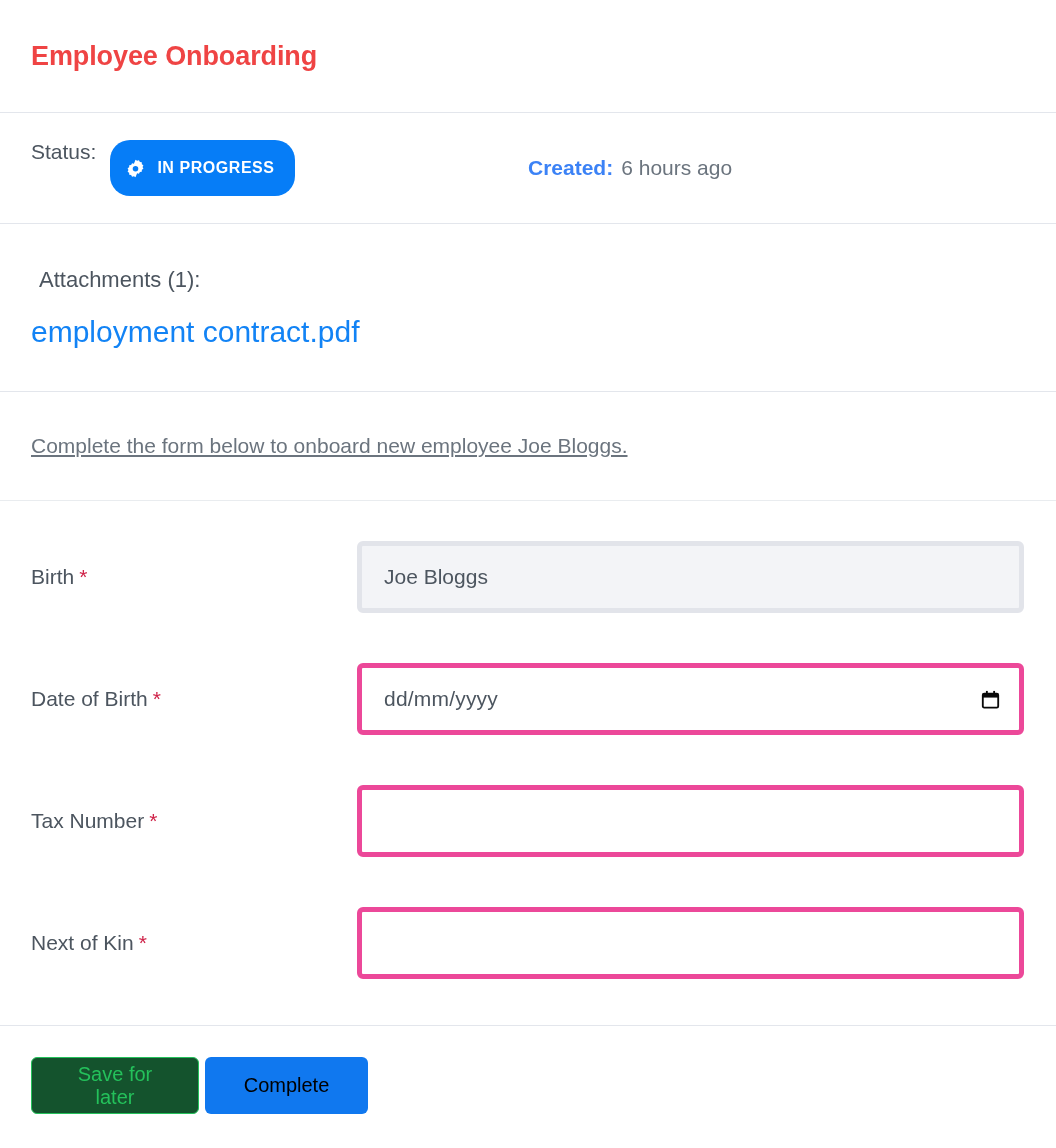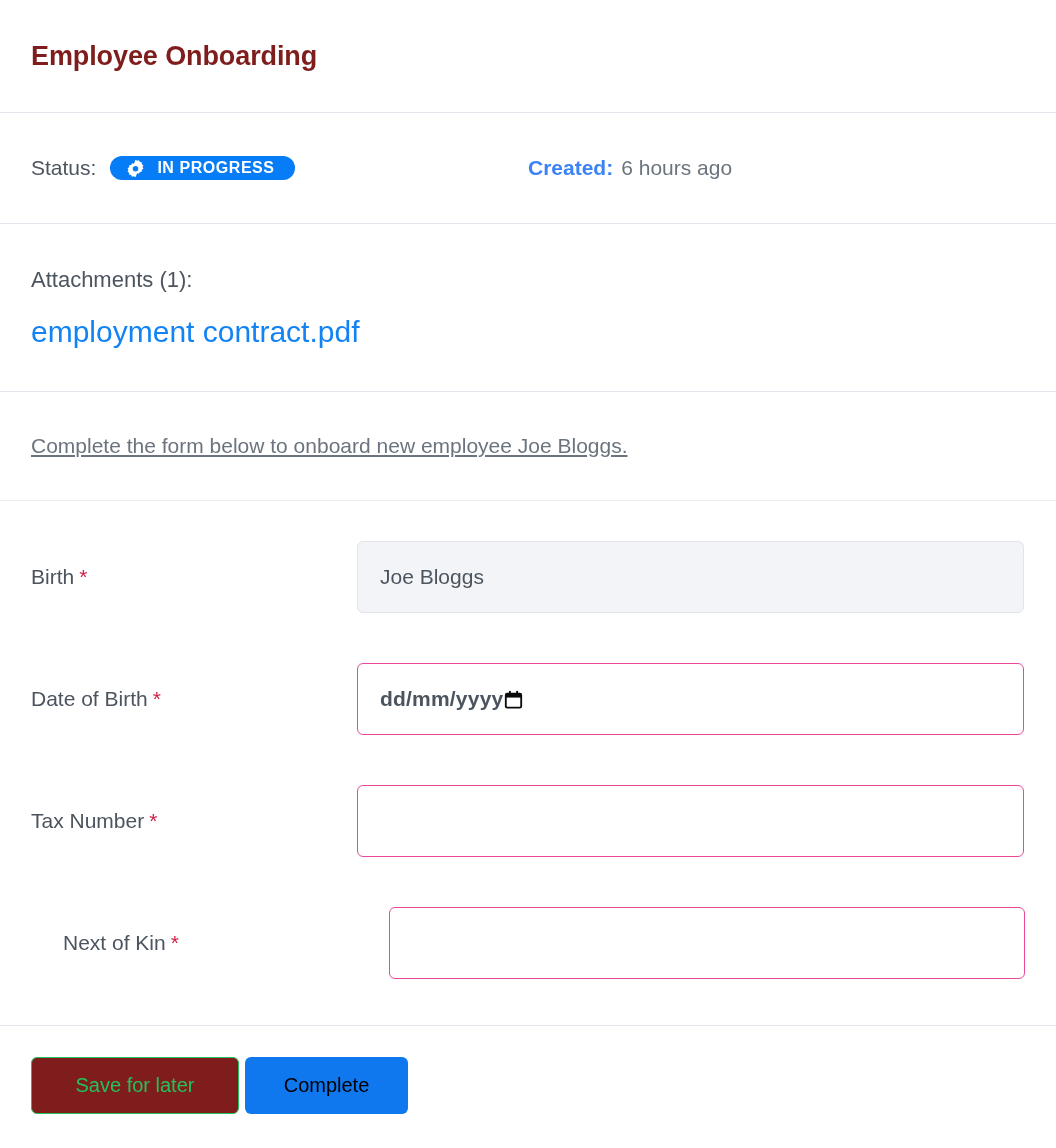--- a/index.html
+++ b/index.html
@@ -39,21 +39,21 @@
     height: 112px;
     flex: none;
     display: flex;
     align-items: center;
     padding: 0 31px;
     box-sizing: border-box;
   }
   .page-title {
     font-size: 27px;
     font-weight: bold;
-    color: #7f1d1d;
+    color: #ef4444;
     letter-spacing: -0.1px;
     line-height: 1.2;
   }
 
   
   .meta-row {
     height: 110px;
     flex: none;
     display: flex;
     align-items: center;
@@ -75,21 +75,21 @@
   }
   .meta-value {
     font-size: 21px;
     color: #6b747e;
     margin-left: 8px;
     font-weight: 400;
   }
 
   .status-badge {
     margin-left: 14px;
-    height: 24px;
+    height: 56px;
     border-radius: 20px;
     background: #067df7;
     display: inline-flex;
     align-items: center;
     padding: 0 20px 0 16px;
     box-sizing: border-box;
   }
   .status-badge .gear-icon {
     width: 19px;
     height: 19px;
@@ -113,20 +113,21 @@
     box-sizing: border-box;
     display: flex;
     flex-direction: column;
     justify-content: center;
   }
   .attachments-title {
     font-size: 22px;
     color: #4c555f;
     font-weight: 400;
     margin-bottom: 22px;
+    margin-left: 8px;
   }
   .attachment-link {
     font-size: 30px;
     color: #1283f5;
     text-decoration: none;
     cursor: pointer;
     align-self: flex-start;
   }
 
   
@@ -151,59 +152,59 @@
     padding: 30px 31px 0 31px;
     box-sizing: border-box;
     height: 524px;
   }
   .form-row {
     display: flex;
     align-items: center;
     height: 92px;
     margin-bottom: 30px;
   }
-  .form-row:last-child { margin-bottom: 0; margin-left: 32px; }
+  .form-row:last-child { margin-bottom: 0; }
 
   .field-label {
     width: 326px;
     flex: none;
     font-size: 21px;
     color: #4c555f;
     font-weight: 400;
     white-space: nowrap;
   }
   .req-star {
     color: #cf2248;
     font-size: 21px;
     margin-left: 5px;
   }
 
   .field-input {
     width: 667px;
     height: 72px;
     box-sizing: border-box;
-    border: 1px solid #ec4899;
+    border: 5px solid #ec4899;
     border-radius: 6px;
     background: #ffffff;
     font-family: "Liberation Sans", sans-serif;
     font-size: 21px;
     color: #4c555f;
     padding: 0 22px;
     outline: none;
     display: flex;
     align-items: center;
   }
   .field-input.readonly {
     background: #f3f4f7;
     border-color: #e2e4ea;
   }
 
   .date-input {
+    justify-content: space-between;
     padding-right: 18px;
-    font-weight: bold;
   }
   .date-placeholder {
     color: #4c555f;
     font-size: 21px;
     letter-spacing: 0.2px;
   }
   .calendar-icon {
     width: 21px;
     height: 21px;
     display: block;
@@ -225,24 +226,24 @@
     font-family: "Liberation Sans", sans-serif;
     font-size: 20px;
     cursor: pointer;
     display: inline-flex;
     align-items: center;
     justify-content: center;
     box-sizing: border-box;
     padding: 0 24px;
   }
   .btn-secondary {
-    background: #7f1d1d;
+    background: #14532d;
     border: 1.5px solid #24c15b;
     color: #24c15b;
-    width: 208px;
+    width: 168px;
   }
   .btn-primary {
     background: #1078ef;
     border: none;
     color: #000000;
     width: 163px;
   }
 </style>
 </head>
 <body>

